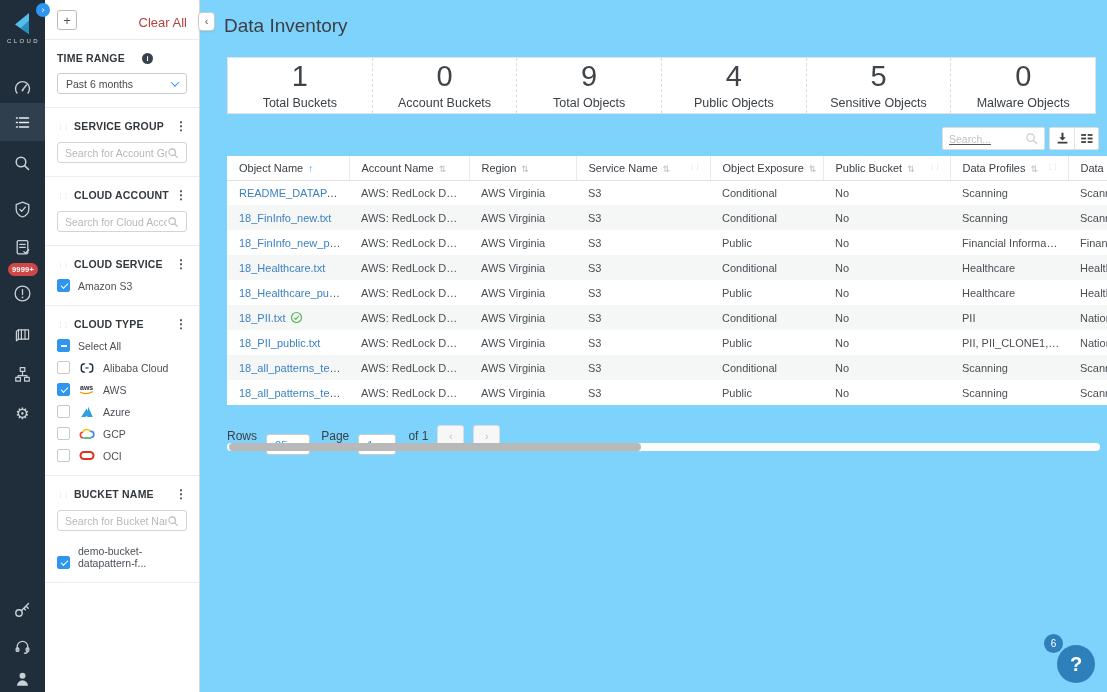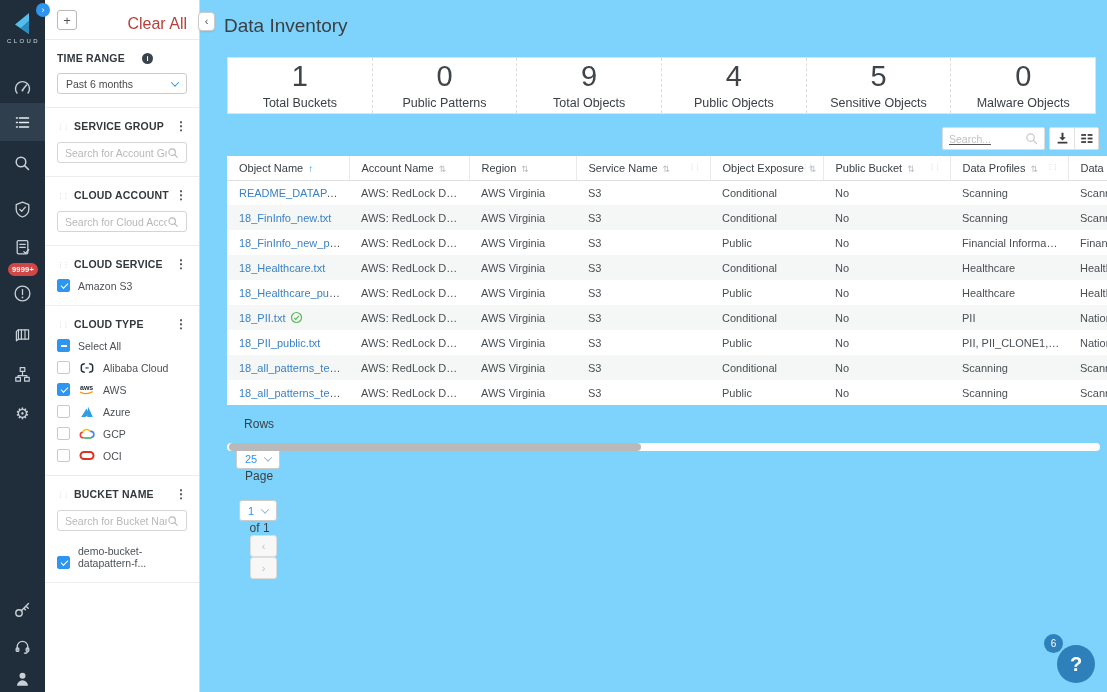--- a/index.html
+++ b/index.html
@@ -15,21 +15,21 @@
   .logo-text { font-size:6px; letter-spacing:2.4px; color:#d4dde4; margin-top:3px; padding-left:2px; }
   .rail-item { position:absolute; left:0; width:45px; height:28px; display:flex; align-items:center; justify-content:center; color:#c9d1d8; cursor:pointer; }
   .rail-item.active { height:38px; background:#303f4e; }
   .gear-glyph { font-size:16px; color:#c9d1d8; line-height:1; }
   .alert-badge { position:absolute; top:263px; left:8px; background:#d14747; color:#fff; font-size:7.5px; font-weight:bold; padding:2px 4px; border-radius:7px; z-index:7; letter-spacing:.2px; }
 
   
   #filter-panel { position:absolute; left:45px; top:0; bottom:0; width:155px; background:#fff; border-right:1px solid #d9d9d9; z-index:4; }
   .fp-header { position:relative; height:40px; border-bottom:1px solid #eaeaea; }
   .add-filter-btn { position:absolute; left:12px; top:10px; width:20px; height:20px; border:1px solid #b9b9b9; border-radius:3px; background:#fff; font-size:13px; color:#555; line-height:17px; text-align:center; cursor:pointer; }
-  .clear-all { position:absolute; right:12px; top:15px; color:#b5413c; font-size:16px; cursor:pointer; }
+  .clear-all { position:absolute; right:12px; top:15px; color:#b5413c; font-size:13px; cursor:pointer; }
   .fp-section { border-bottom:1px solid #ededed; padding:12px 12px 13px 12px; }
   .fp-section.last { border-bottom:1px solid #ededed; }
   .fp-label { font-size:10.5px; font-weight:bold; color:#33383d; letter-spacing:.2px; }
   .fp-label-row { display:flex; align-items:center; gap:17px; }
   .info-dot { width:11px; height:11px; border-radius:50%; background:#39434e; color:#fff; font-size:7.5px; line-height:11px; text-align:center; font-weight:bold; }
   .fp-sec-head { display:flex; align-items:center; gap:6px; }
   .drag6 { color:#c8cdd2; font-size:7px; letter-spacing:-1.5px; line-height:1; }
   .kebab { margin-left:auto; color:#41464b; font-size:12px; font-weight:bold; cursor:pointer; line-height:1; }
   .fp-select { margin-top:9px; height:21px; border:1px solid #ccc; border-radius:3px; display:flex; align-items:center; justify-content:space-between; padding:0 8px; font-size:10.5px; color:#4a4a4a; background:#fff; cursor:pointer; }
   .caret { width:6px; height:6px; border-right:1.5px solid #2e96f0; border-bottom:1.5px solid #2e96f0; transform:rotate(45deg) translate(-1px,-1px); }
@@ -69,21 +69,21 @@
   th { height:24px; border-bottom:1px solid #e0e0e0; border-right:1px solid #eaeaea; font-size:11px; font-weight:normal; color:#3a3f44; text-align:left; padding:0 0 0 12px; position:relative; background:#fff; white-space:nowrap; overflow:hidden; cursor:pointer; }
   th:last-child { border-right:none; }
   td { height:25px; font-size:11px; color:#4a4f54; padding:0 8px 0 12px; white-space:nowrap; overflow:hidden; text-overflow:ellipsis; background:#fff; }
   tr.alt td { background:#f5f6f6; }
   .obj-link { color:#3b82c4; text-decoration:none; cursor:pointer; }
   .scan-check { display:inline-block; vertical-align:-2px; margin-left:5px; }
   .sort-icon { color:#b6bcc2; font-size:9px; margin-left:5px; }
   .sort-icon.asc { color:#2e96f0; font-size:10px; }
   .drag-dots { position:absolute; right:10px; top:7px; color:#c3c9ce; font-size:7px; letter-spacing:-1.5px; }
 
-  .pagination { position:absolute; left:27px; top:417px; display:flex; align-items:center; font-size:12px; color:#3c4146;flex-direction:column; }
+  .pagination { position:absolute; left:27px; top:417px; display:flex; align-items:center; font-size:12px; color:#3c4146; }
   .pg-select { border:1px solid #ccc; border-radius:3px; background:#fff; height:21px; display:flex; align-items:center; gap:8px; padding:0 8px; margin:17px 11px 0 9px; font-size:11px; color:#2e96f0; cursor:pointer; }
   .pg-of { margin-left:1px; }
   .pg-btn { width:27px; height:22px; border:1px solid #ddd; border-radius:3px; background:#f7f7f7; color:#c3c3c3; font-size:11px; display:flex; align-items:center; justify-content:center; margin-left:9px; cursor:default; }
 
   .hscroll { position:absolute; left:27px; top:443px; width:873px; height:8px; background:#fcfcfc; border-radius:4px; }
   .hscroll-thumb { position:absolute; left:2px; top:0; width:412px; height:8px; background:#b9b9b9; border-radius:4px; cursor:pointer; }
 
   #help-fab { position:absolute; right:12px; bottom:9px; width:38px; height:38px; border-radius:50%; background:#2d80b9; color:#fff; display:flex; align-items:center; justify-content:center; font-size:20px; font-weight:bold; cursor:pointer; z-index:8; }
   .help-badge { position:absolute; right:44px; bottom:39px; width:19px; height:19px; border-radius:50%; background:#2d80b9; color:#fff; font-size:10px; display:flex; align-items:center; justify-content:center; z-index:9; }
 </style>
@@ -346,21 +346,21 @@
 <main id="content">
   <h1 class="page-title">Data Inventory</h1>
 
   <section id="stats">
     <div class="stat">
       <div class="stat-value">1</div>
       <div class="stat-label">Total Buckets</div>
     </div>
     <div class="stat">
       <div class="stat-value">0</div>
-      <div class="stat-label">Public Patterns</div>
+      <div class="stat-label">Account Buckets</div>
     </div>
     <div class="stat">
       <div class="stat-value">9</div>
       <div class="stat-label">Total Objects</div>
     </div>
     <div class="stat">
       <div class="stat-value">4</div>
       <div class="stat-label">Public Objects</div>
     </div>
     <div class="stat">

